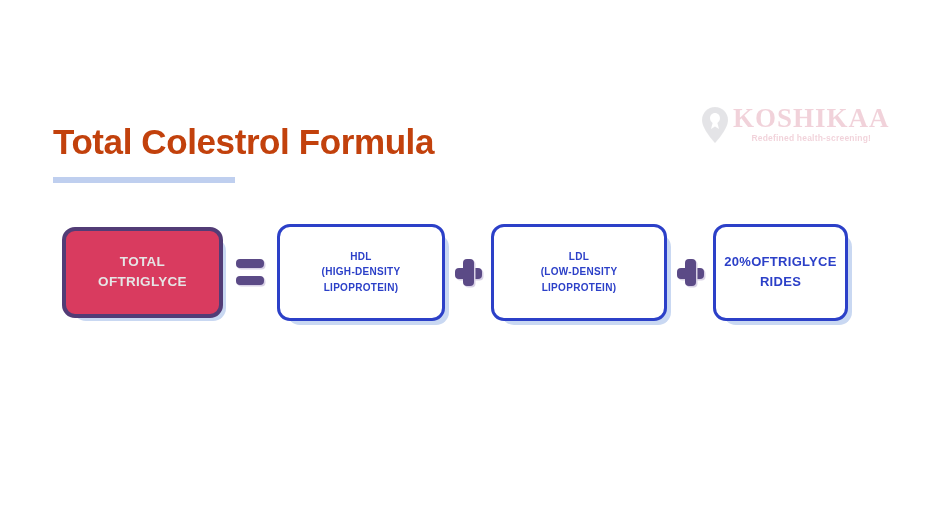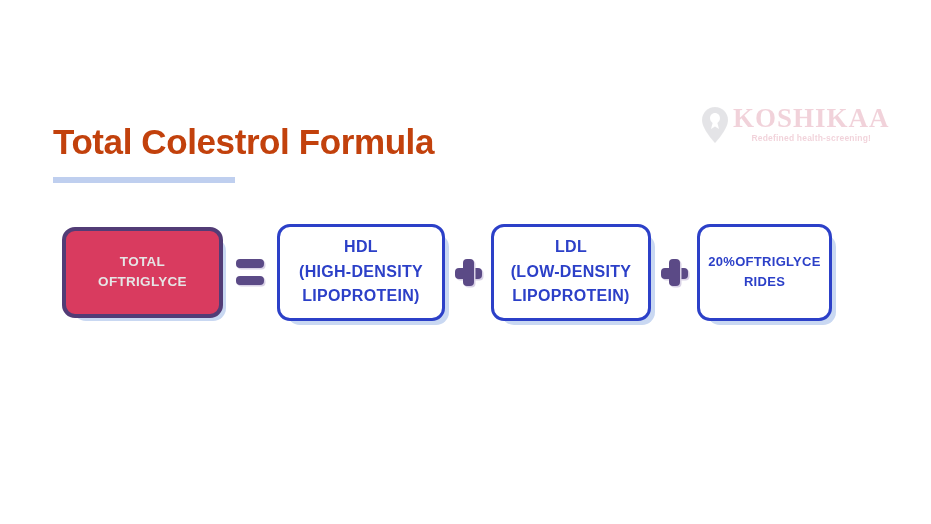--- a/index.html
+++ b/index.html
@@ -79,26 +79,26 @@
     border:4px solid #523C76;
     color:#e5e5e5;
     font-size:13.5px;
     line-height:1.45;
   }
 
   .box-blue{
     background:#ffffff;
     border:3px solid #2C40C8;
     color:#2C40C8;
-    font-size:16px;
+    font-size:10px;
     line-height:1.55;
     height:97px;
   }
   .box-hdl{width:168px;}
-  .box-ldl{width:160px;}
+  .box-ldl{width:176px;}
   .box-tri{width:135px; font-size:13px;}
 
   
   .op{
     position:relative;
     flex:0 0 auto;
     display:flex; align-items:center; justify-content:center;
   }
   .op-equals{width:54px;height:40px;}
   .op-plus{width:46px;height:40px;}

